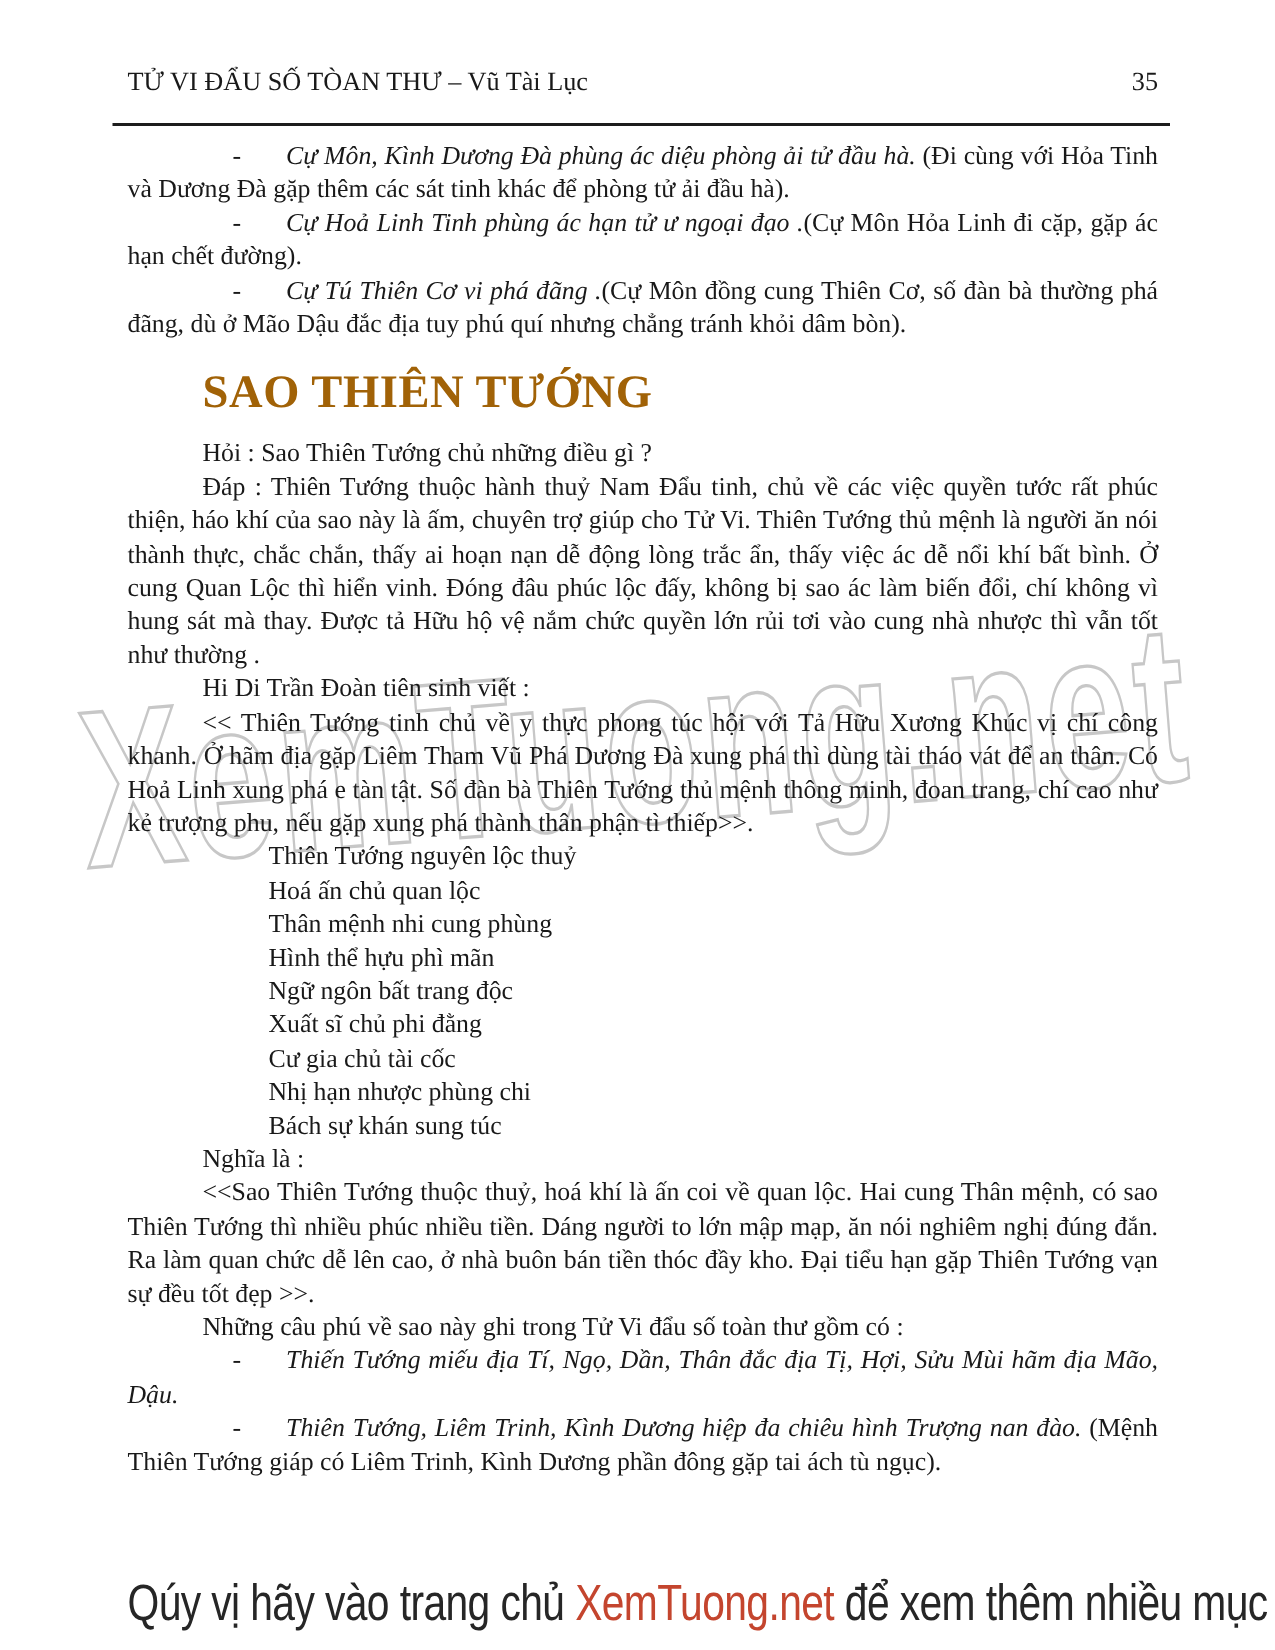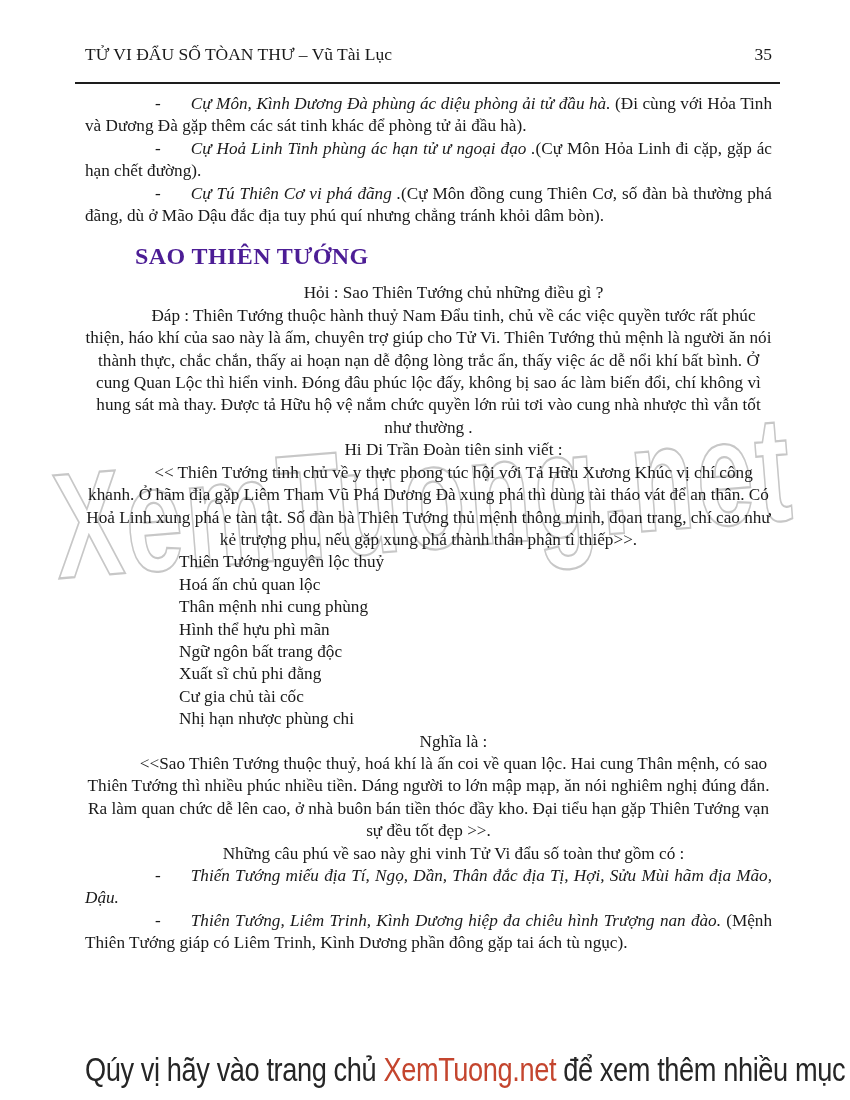--- a/index.html
+++ b/index.html
@@ -23,28 +23,28 @@
   }
 
   
   .content { position:relative; z-index:1; padding:44px 78px 0 85px; }
 
   .header-row { display:flex; justify-content:space-between; align-items:center; font-size:17.5px;gap:36px; }
   .rule { border-top:2px solid #1d1d1d; margin:17px -8px 9px -10px; height:0; }
 
   p { margin:0; font-size:17.2px; line-height:22.4px; }
   .just { text-align:justify; }
-  .ind  { text-indent:50px;text-align:center; }
+  .ind  { text-indent:50px; }
 
   .sp70 { display:inline-block; width:70px; }
   .sp30 { display:inline-block; width:30px; }
 
   .section-heading {
-    font-size:24px; font-weight:bold; letter-spacing:0.4px;
-    margin:16px 0 12px 50px; font-family:"Liberation Serif", serif; color:#4c1d95;
+    font-size:31px; font-weight:bold; letter-spacing:0.4px;
+    margin:16px 0 12px 50px; font-family:"Liberation Serif", serif; color:#a16207;
   }
 
   .verse { margin-left:94px; }
   .verse div { font-size:17.2px; line-height:22.4px; }
 
   
   .footer {
     position:absolute; left:0; width:850px; top:1050px; z-index:1;
     text-align:center; white-space:nowrap;
     font-family:"Liberation Sans", sans-serif; font-size:34px;
@@ -83,25 +83,26 @@
 
     <div class="verse">
       <div>Thiên Tướng nguyên lộc thuỷ</div>
       <div>Hoá ấn chủ quan lộc</div>
       <div>Thân mệnh nhi cung phùng</div>
       <div>Hình thể hựu phì mãn</div>
       <div>Ngữ ngôn bất trang độc</div>
       <div>Xuất sĩ chủ phi đằng</div>
       <div>Cư gia chủ tài cốc</div>
       <div>Nhị hạn nhược phùng chi</div>
+      <div>Bách sự khán sung túc</div>
     </div>
 
     <p class="ind">Nghĩa là :</p>
     <p class="ind just">&lt;&lt;Sao Thiên Tướng thuộc thuỷ, hoá khí là ấn coi về quan lộc. Hai cung Thân mệnh, có sao Thiên Tướng thì nhiều phúc nhiều tiền. Dáng người to lớn mập mạp, ăn nói nghiêm nghị đúng đắn. Ra làm quan chức dễ lên cao, ở nhà buôn bán tiền thóc đầy kho. Đại tiểu hạn gặp Thiên Tướng vạn sự đều tốt đẹp &gt;&gt;.</p>
-    <p class="ind">Những câu phú về sao này ghi vinh Tử Vi đẩu số toàn thư gồm có :</p>
+    <p class="ind">Những câu phú về sao này ghi trong Tử Vi đẩu số toàn thư gồm có :</p>
 
     <p class="just"><span class="sp70"></span><span>-</span><span class="sp30"></span><i>Thiến Tướng miếu địa Tí, Ngọ, Dần, Thân đắc địa Tị, Hợi, Sửu Mùi hãm địa Mão, Dậu.</i><span></span></p>
 
     <p class="just"><span class="sp70"></span><span>-</span><span class="sp30"></span><i>Thiên Tướng, Liêm Trinh, Kình Dương hiệp đa chiêu hình Trượng nan đào. </i><span>(Mệnh Thiên Tướng giáp có Liêm Trinh, Kình Dương phần đông gặp tai ách tù ngục).</span></p>
 
   </div>
 
   <div class="footer"><span>Qúy vị hãy vào trang chủ </span><span class="brand">XemTuong.net</span><span> để xem thêm nhiều mục hay khác</span></div>
 
 </div>

